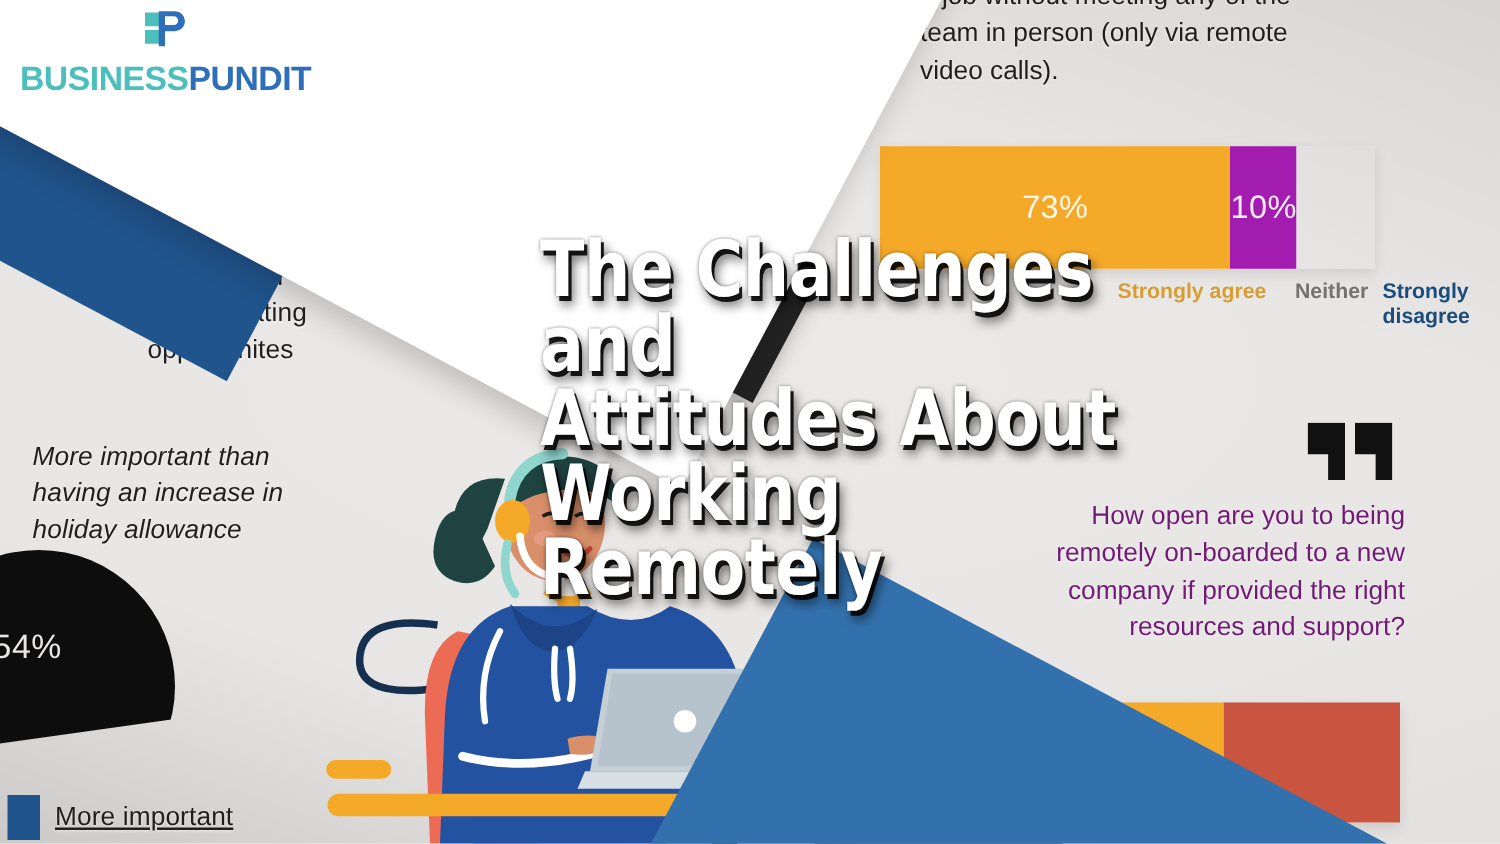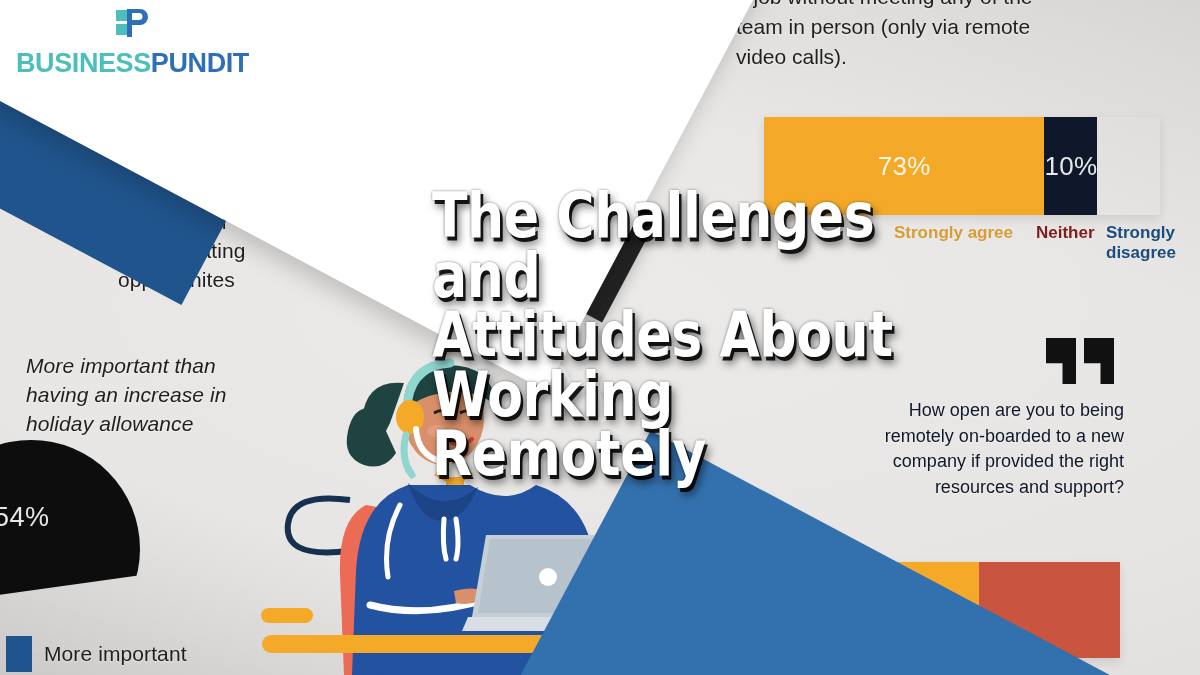--- a/index.html
+++ b/index.html
@@ -74,21 +74,21 @@
   .copy {
     position:absolute;
     color:#1f1f1f;
     font-size:21px; line-height:1.38;
     letter-spacing:0.1px;
     text-shadow:0 1px 2px rgba(255,255,255,0.55);
   }
   .copy.c-prestige { left:300px; top:62px; width:270px; text-align:center; }
   .copy.c-keyfactor { left:118px; top:208px; width:220px; }
   .copy.c-holiday   { left:26px;  top:352px; width:270px;font-style:italic; }
-  .copy.c-moreimp   { left:44px;  top:640px; width:250px; }
+  .copy.c-moreimp   { left:44px;  top:640px; width:250px;text-decoration:underline; }
 
   
   .pie-wedge {
     position:absolute; left:-78px; top:440px;
     width:218px; height:218px;
     background:#0d0d0d;
     border-radius:50%;
     clip-path: polygon(0% 0%, 100% 0%, 100% 62%, 0% 76%);
   }
   .pie-pct {
@@ -111,65 +111,65 @@
 
   
   .q-top {
     position:absolute; left:736px; top:-18px; width:392px;
     font-size:21px; line-height:1.42; color:#1f1f1f;
     text-align:left;
     text-shadow:0 1px 2px rgba(255,255,255,0.5);
   }
 
   .stack-bar {
-    position:absolute; left:764px; top:117px;
+    position:absolute; left:704px; top:117px;
     width:396px; height:98px;
     display:flex;
     box-shadow:0 4px 10px rgba(0,0,0,0.10);
   }
   .seg { position:relative; height:100%; }
   .seg-val {
     position:absolute; left:0; right:0; top:50%;
     transform:translateY(-50%);
     text-align:center;
     font-size:26px; color:#ffffff; opacity:0.9;
     letter-spacing:0.3px;
   }
   .seg-agree    { background:#f5a929; }
   .seg-neither  { background:#bdc7ce; }
-  .seg-disagree { background:#0f172a; }
+  .seg-disagree { background:#a21caf; }
 
   .stack-labels {
     position:absolute; left:740px; top:223px; width:390px;
     height:46px;
   }
   .sl {
     position:absolute; top:0;
     font-size:17px; font-weight:bold; line-height:1.2;margin-left:36px;
   }
   .sl-agree    { left:118px; color:#d79a2b; opacity:0.95; }
-  .sl-neither  { left:260px; color:#7f1d1d; }
+  .sl-neither  { left:260px; color:#737373; }
   .sl-disagree { left:330px; color:#1a4c7e; width:80px; }
 
   
   .quote-mark {
     position:absolute; left:1046px; top:338px;
     font-size:0; line-height:0;
   }
   .quote-mark span {
     display:inline-block;
     width:30px; height:46px;
     background:#111111;
     margin-right:8px;
     clip-path: polygon(0 0, 100% 0, 100% 100%, 55% 100%, 55% 55%, 0 55%);
   }
 
   .q-bottom {
     position:absolute; left:724px; top:398px; width:400px;
-    font-size:18px; line-height:1.42; color:#0f172a;
+    font-size:21px; line-height:1.42; color:#701a75;
     text-align:right;
     text-shadow:0 1px 2px rgba(255,255,255,0.5);
   }
 
   .bar-bottom {
     position:absolute; left:740px; top:562px;
     width:380px; height:96px;
     display:flex;
     box-shadow:0 4px 10px rgba(0,0,0,0.10);
   }

